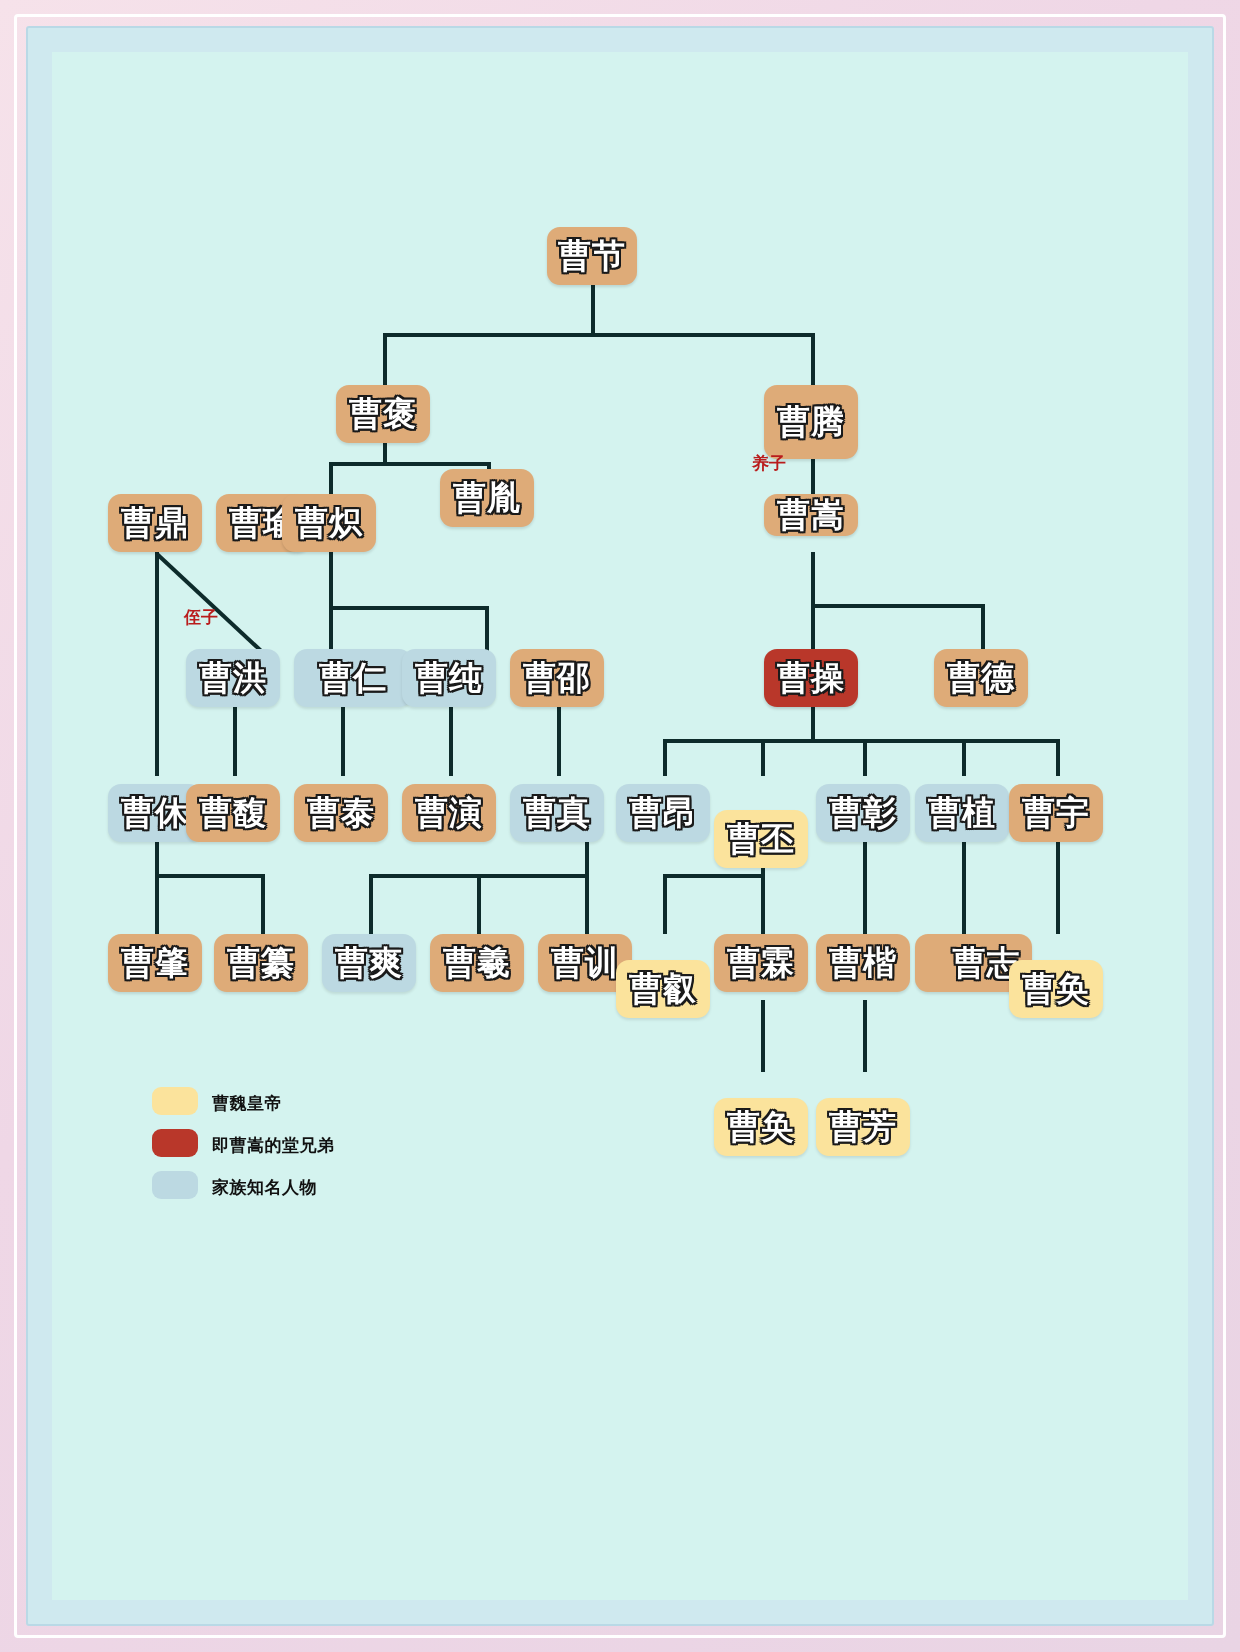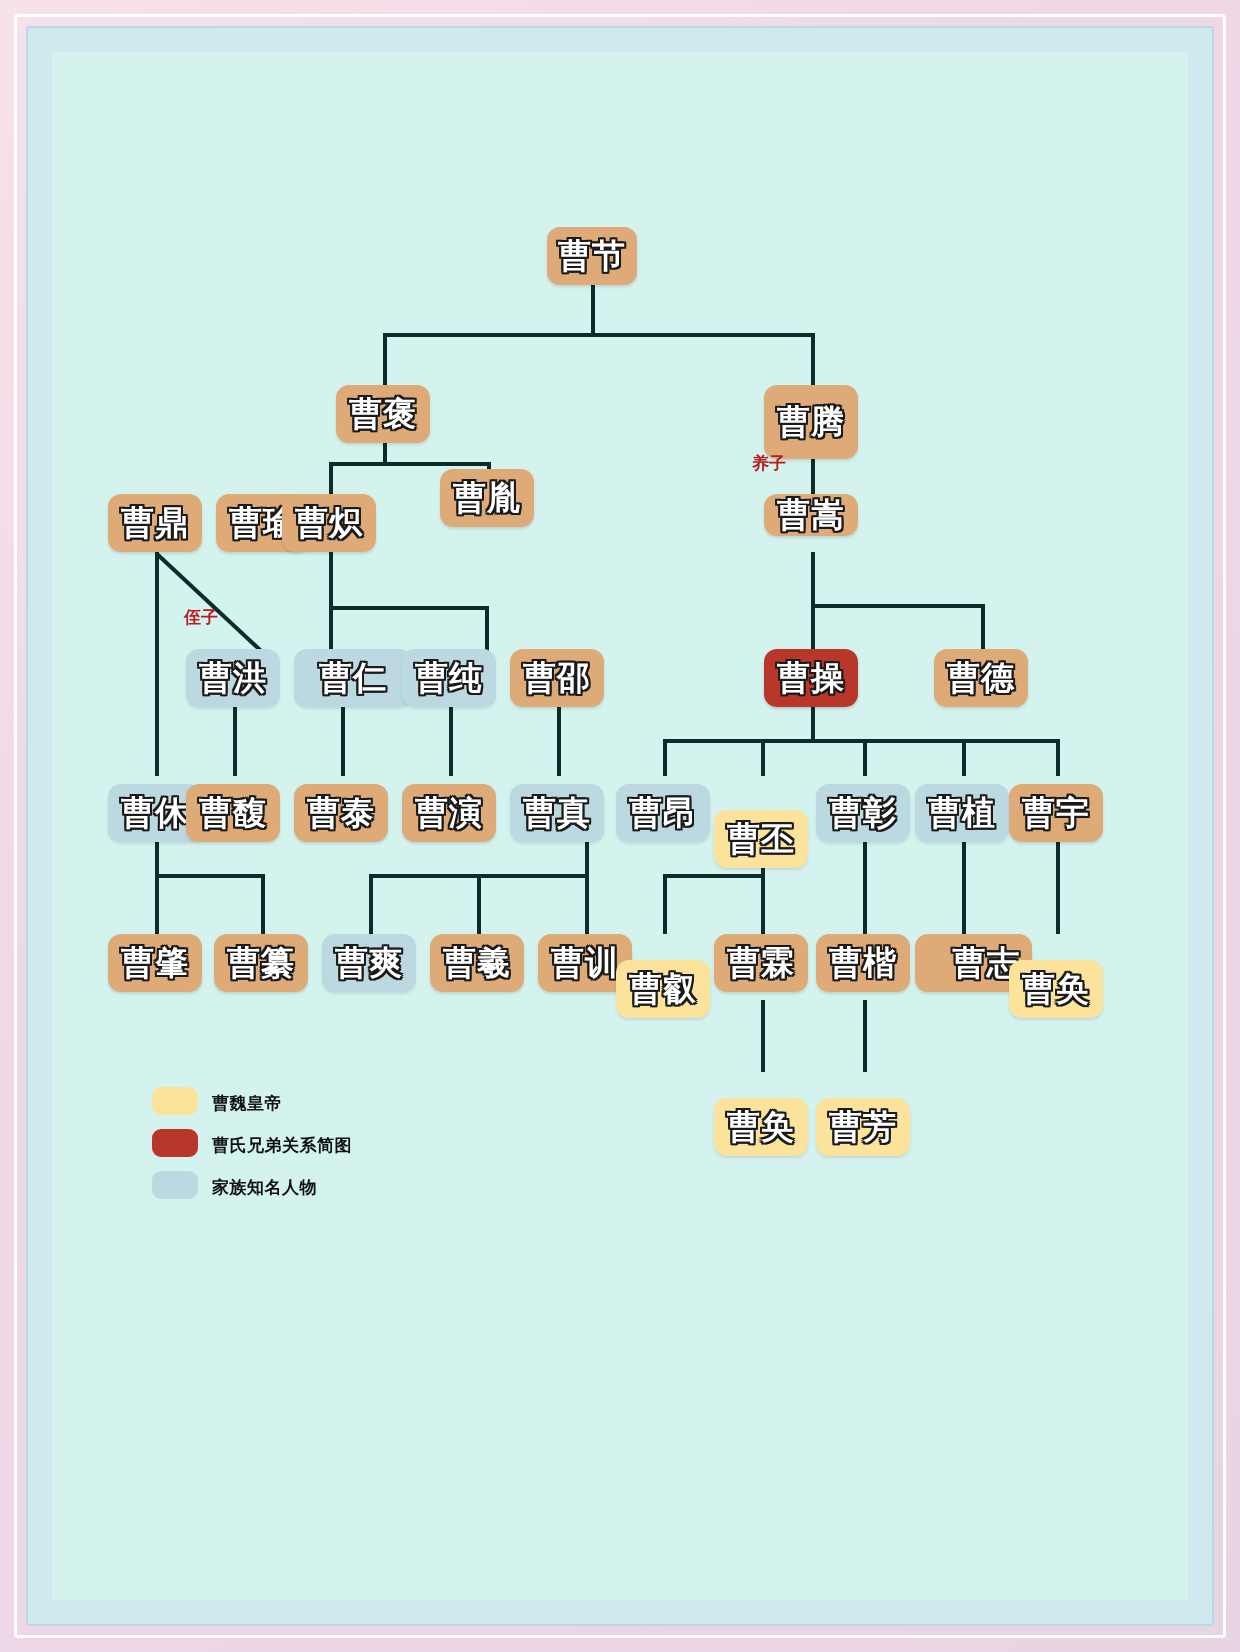--- a/index.html
+++ b/index.html
@@ -242,21 +242,21 @@
 
     </div>
 
     <div id="legend">
       <div class="lg-row">
         <span class="lg-sw yellow"></span>
         <span class="lg-tx">曹魏皇帝</span>
       </div>
       <div class="lg-row">
         <span class="lg-sw red"></span>
-        <span class="lg-tx">曹氏兄弟关系简图</span>
+        <span class="lg-tx">即曹嵩的堂兄弟</span>
       </div>
       <div class="lg-row">
         <span class="lg-sw blue"></span>
         <span class="lg-tx">家族知名人物</span>
       </div>
     </div>
 
 
   </div>
 </div>

